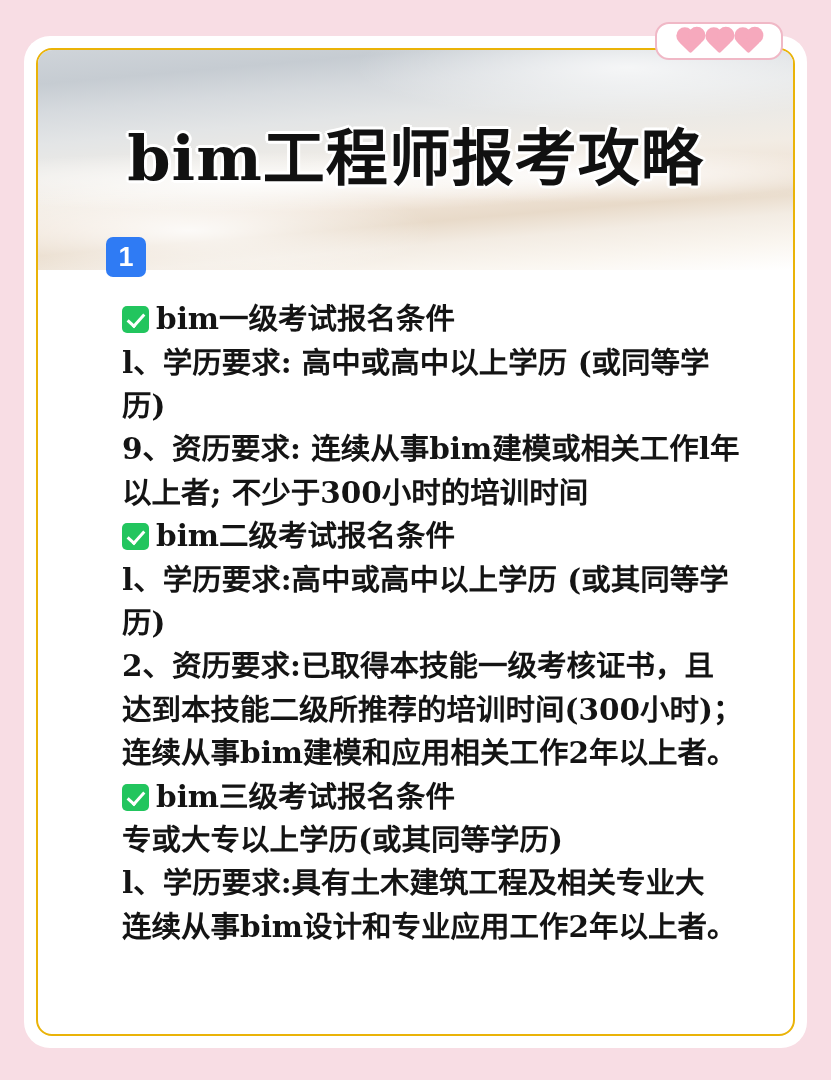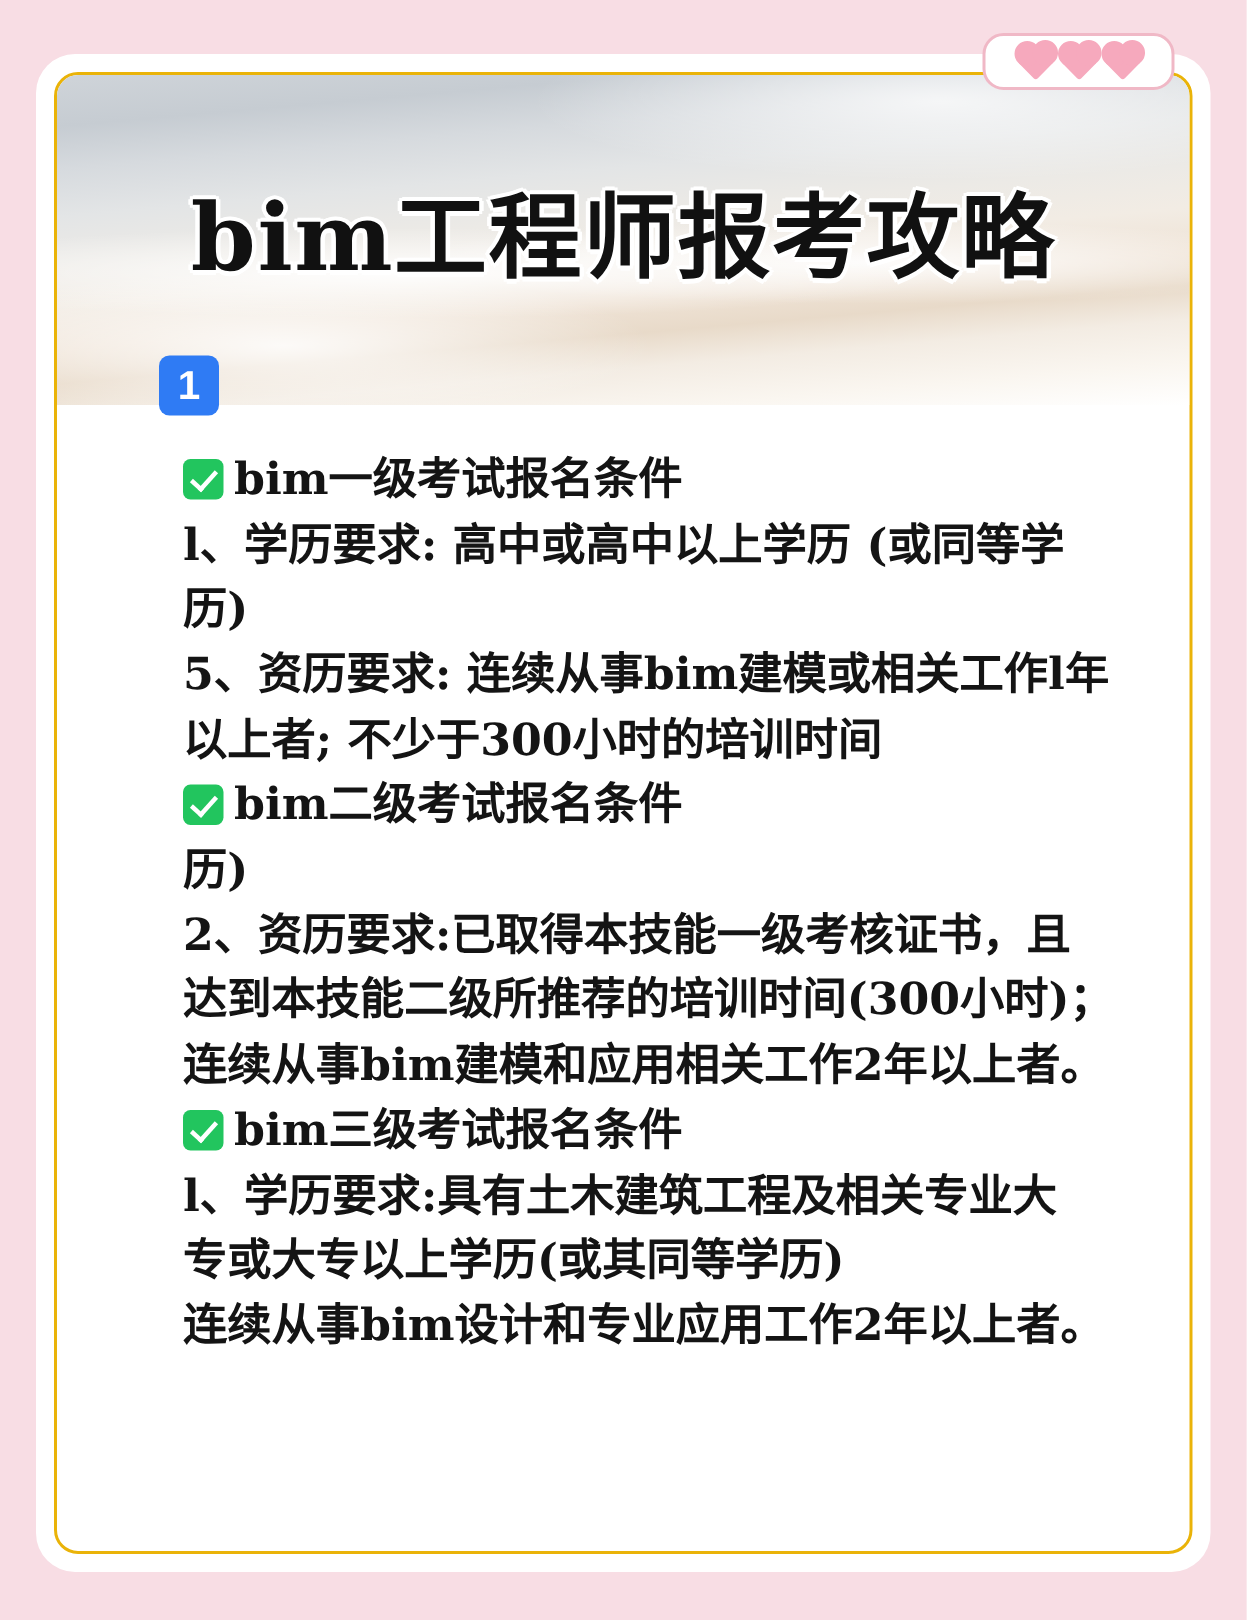--- a/index.html
+++ b/index.html
@@ -239,39 +239,40 @@
 
         <div class="body-list">
 
           <div class="line sub">
             <span class="check"></span>
             <span class="check-text">bim一级考试报名条件</span>
           </div>
 
           <p class="line">l、学历要求: 高中或高中以上学历 (或同等学</p>
           <p class="line">历)</p>
-          <p class="line">5、资历要求: 连续从事bim建模或相关工作l年</p>
+          <p class="line">9、资历要求: 连续从事bim建模或相关工作l年</p>
           <p class="line">以上者; 不少于300小时的培训时间</p>
 
           <div class="line sub">
             <span class="check"></span>
             <span class="check-text">bim二级考试报名条件</span>
           </div>
 
+          <p class="line">l、学历要求:高中或高中以上学历 (或其同等学</p>
           <p class="line">历)</p>
           <p class="line">2、资历要求:已取得本技能一级考核证书，且</p>
           <p class="line">达到本技能二级所推荐的培训时间(300小时)；</p>
           <p class="line">连续从事bim建模和应用相关工作2年以上者。</p>
 
           <div class="line sub">
             <span class="check"></span>
             <span class="check-text">bim三级考试报名条件</span>
           </div>
 
+          <p class="line">专或大专以上学历(或其同等学历)</p>
           <p class="line">l、学历要求:具有土木建筑工程及相关专业大</p>
-          <p class="line">专或大专以上学历(或其同等学历)</p>
           <p class="line">连续从事bim设计和专业应用工作2年以上者。</p>
 
         </div>
       </div>
     </div>
   </div>
 </div>
 
 </body></html>

